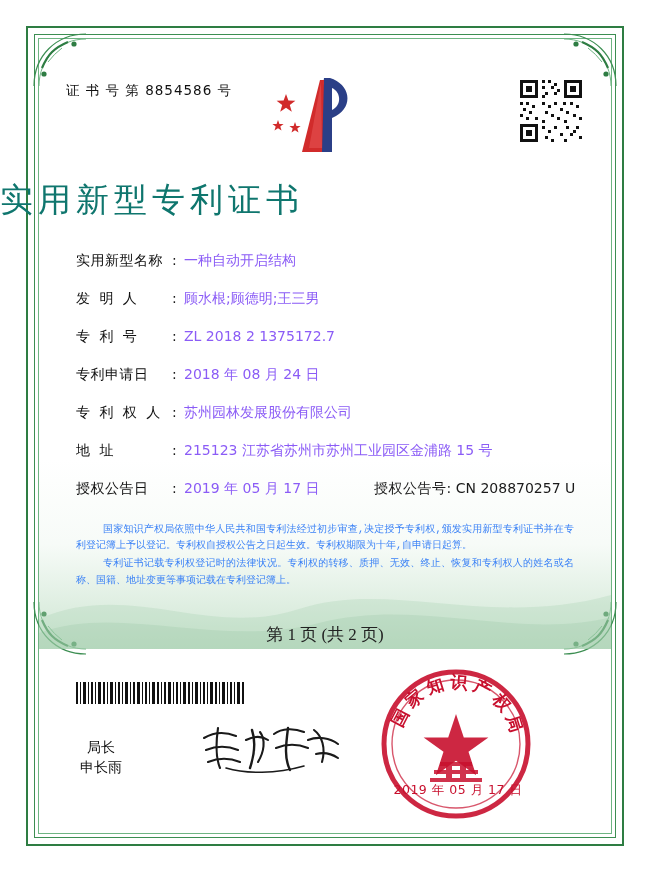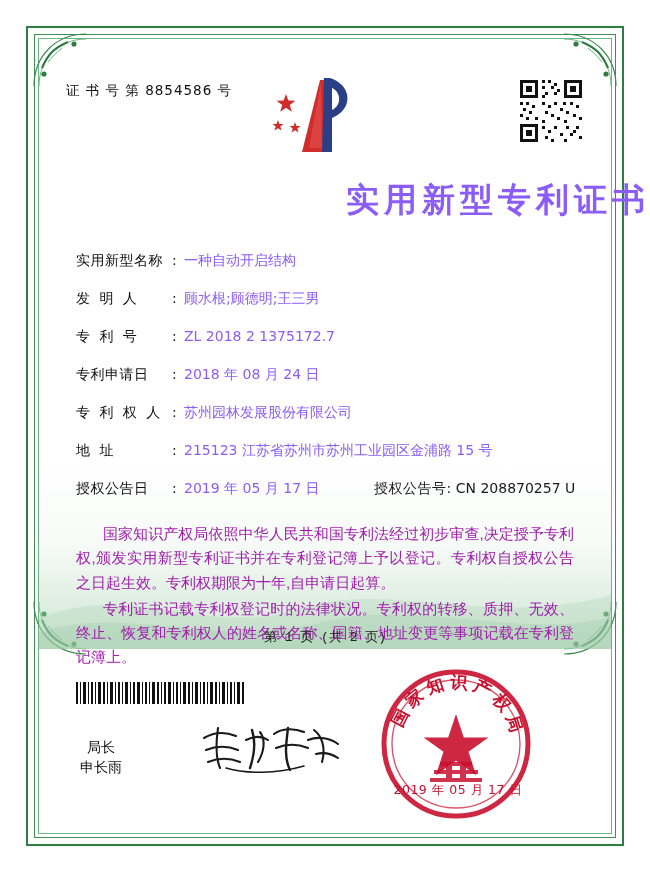--- a/index.html
+++ b/index.html
@@ -93,25 +93,25 @@
 
   .qr {
     position: absolute;
     right: 66px; top: 78px;
     width: 66px; height: 66px;
   }
 
   .title {
     position: absolute;
     left: 0; right: 0; top: 178px;
-    text-align: right;
+    text-align: left;
     font-size: 33px;
-    font-weight: bold;
+    font-weight: normal;
     letter-spacing: 5px;
-    color: #8b5cf6;
+    color: #0f766e;
     font-family: "DejaVu Sans", sans-serif;
   }
 
   
   .fields {
     position: absolute;
     left: 76px; top: 252px;
     width: 500px;
   }
   .field-row {
@@ -154,24 +154,24 @@
     flex: 1 1 auto;
     font-family: "DejaVu Sans", sans-serif;
     font-size: 14px;
   }
 
   
   .body-text {
     position: absolute;
     left: 76px; top: 522px;
     width: 498px;
-    font-size: 15px;
+    font-size: 10px;
     line-height: 1.62;
-    color: #a21caf;
-    font-family: Liberation Sans, sans-serif;
+    color: #3b82f6;
+    font-family: Liberation Mono, monospace;
     text-align: justify;
   }
   .body-text p {
     margin: 0 0 2px 0;
     text-indent: 27px;
   }
 
   
   .barcode {
     position: absolute;
@@ -210,23 +210,23 @@
     color: #c8102e;
     font-family: "DejaVu Sans", sans-serif;
     letter-spacing: .5px;
   }
 
   
   .footer {
     position: absolute;
     left: 0; right: 0; bottom: 42px;
     text-align: center;
-    font-size: 13px;
+    font-size: 17px;
     color: #222;
-    font-family: Liberation Mono, monospace;
+    font-family: Liberation Serif, serif;
   }
 </style>
 </head>
 <body>
 
 <div class="page">
 
   <div class="frame-outer"></div>
   <div class="frame-inner"></div>
   <div class="frame-hair"></div>

